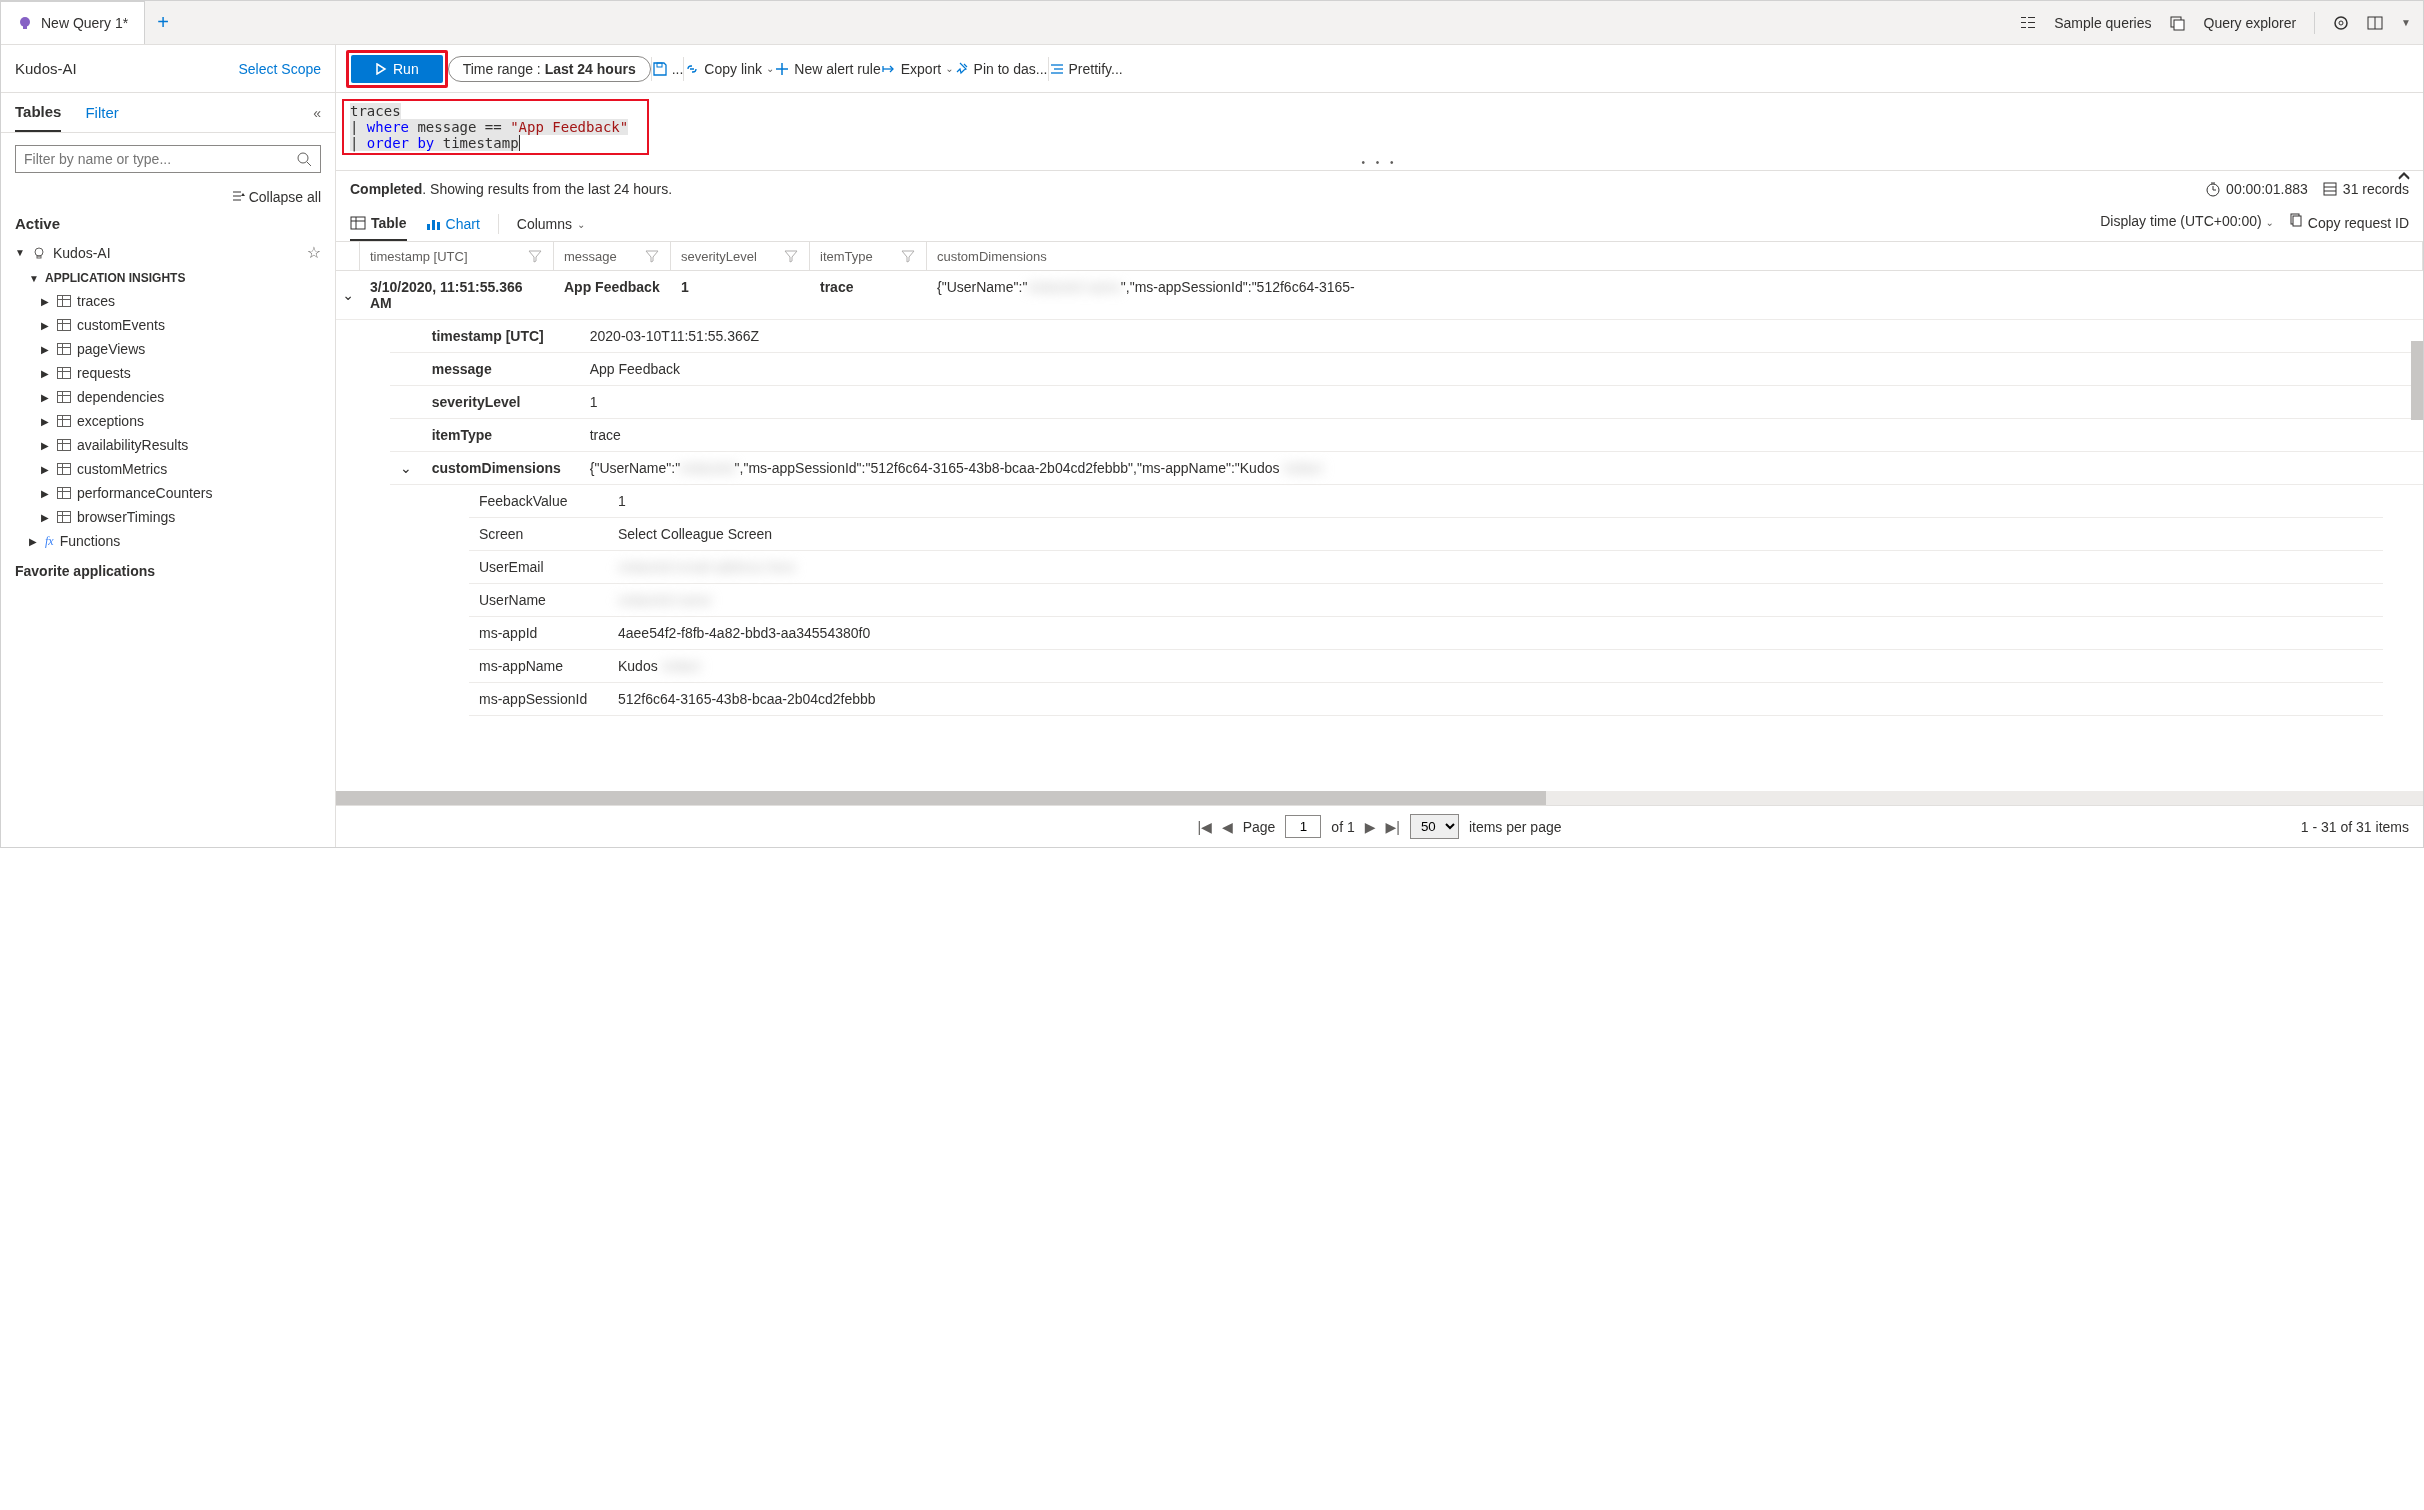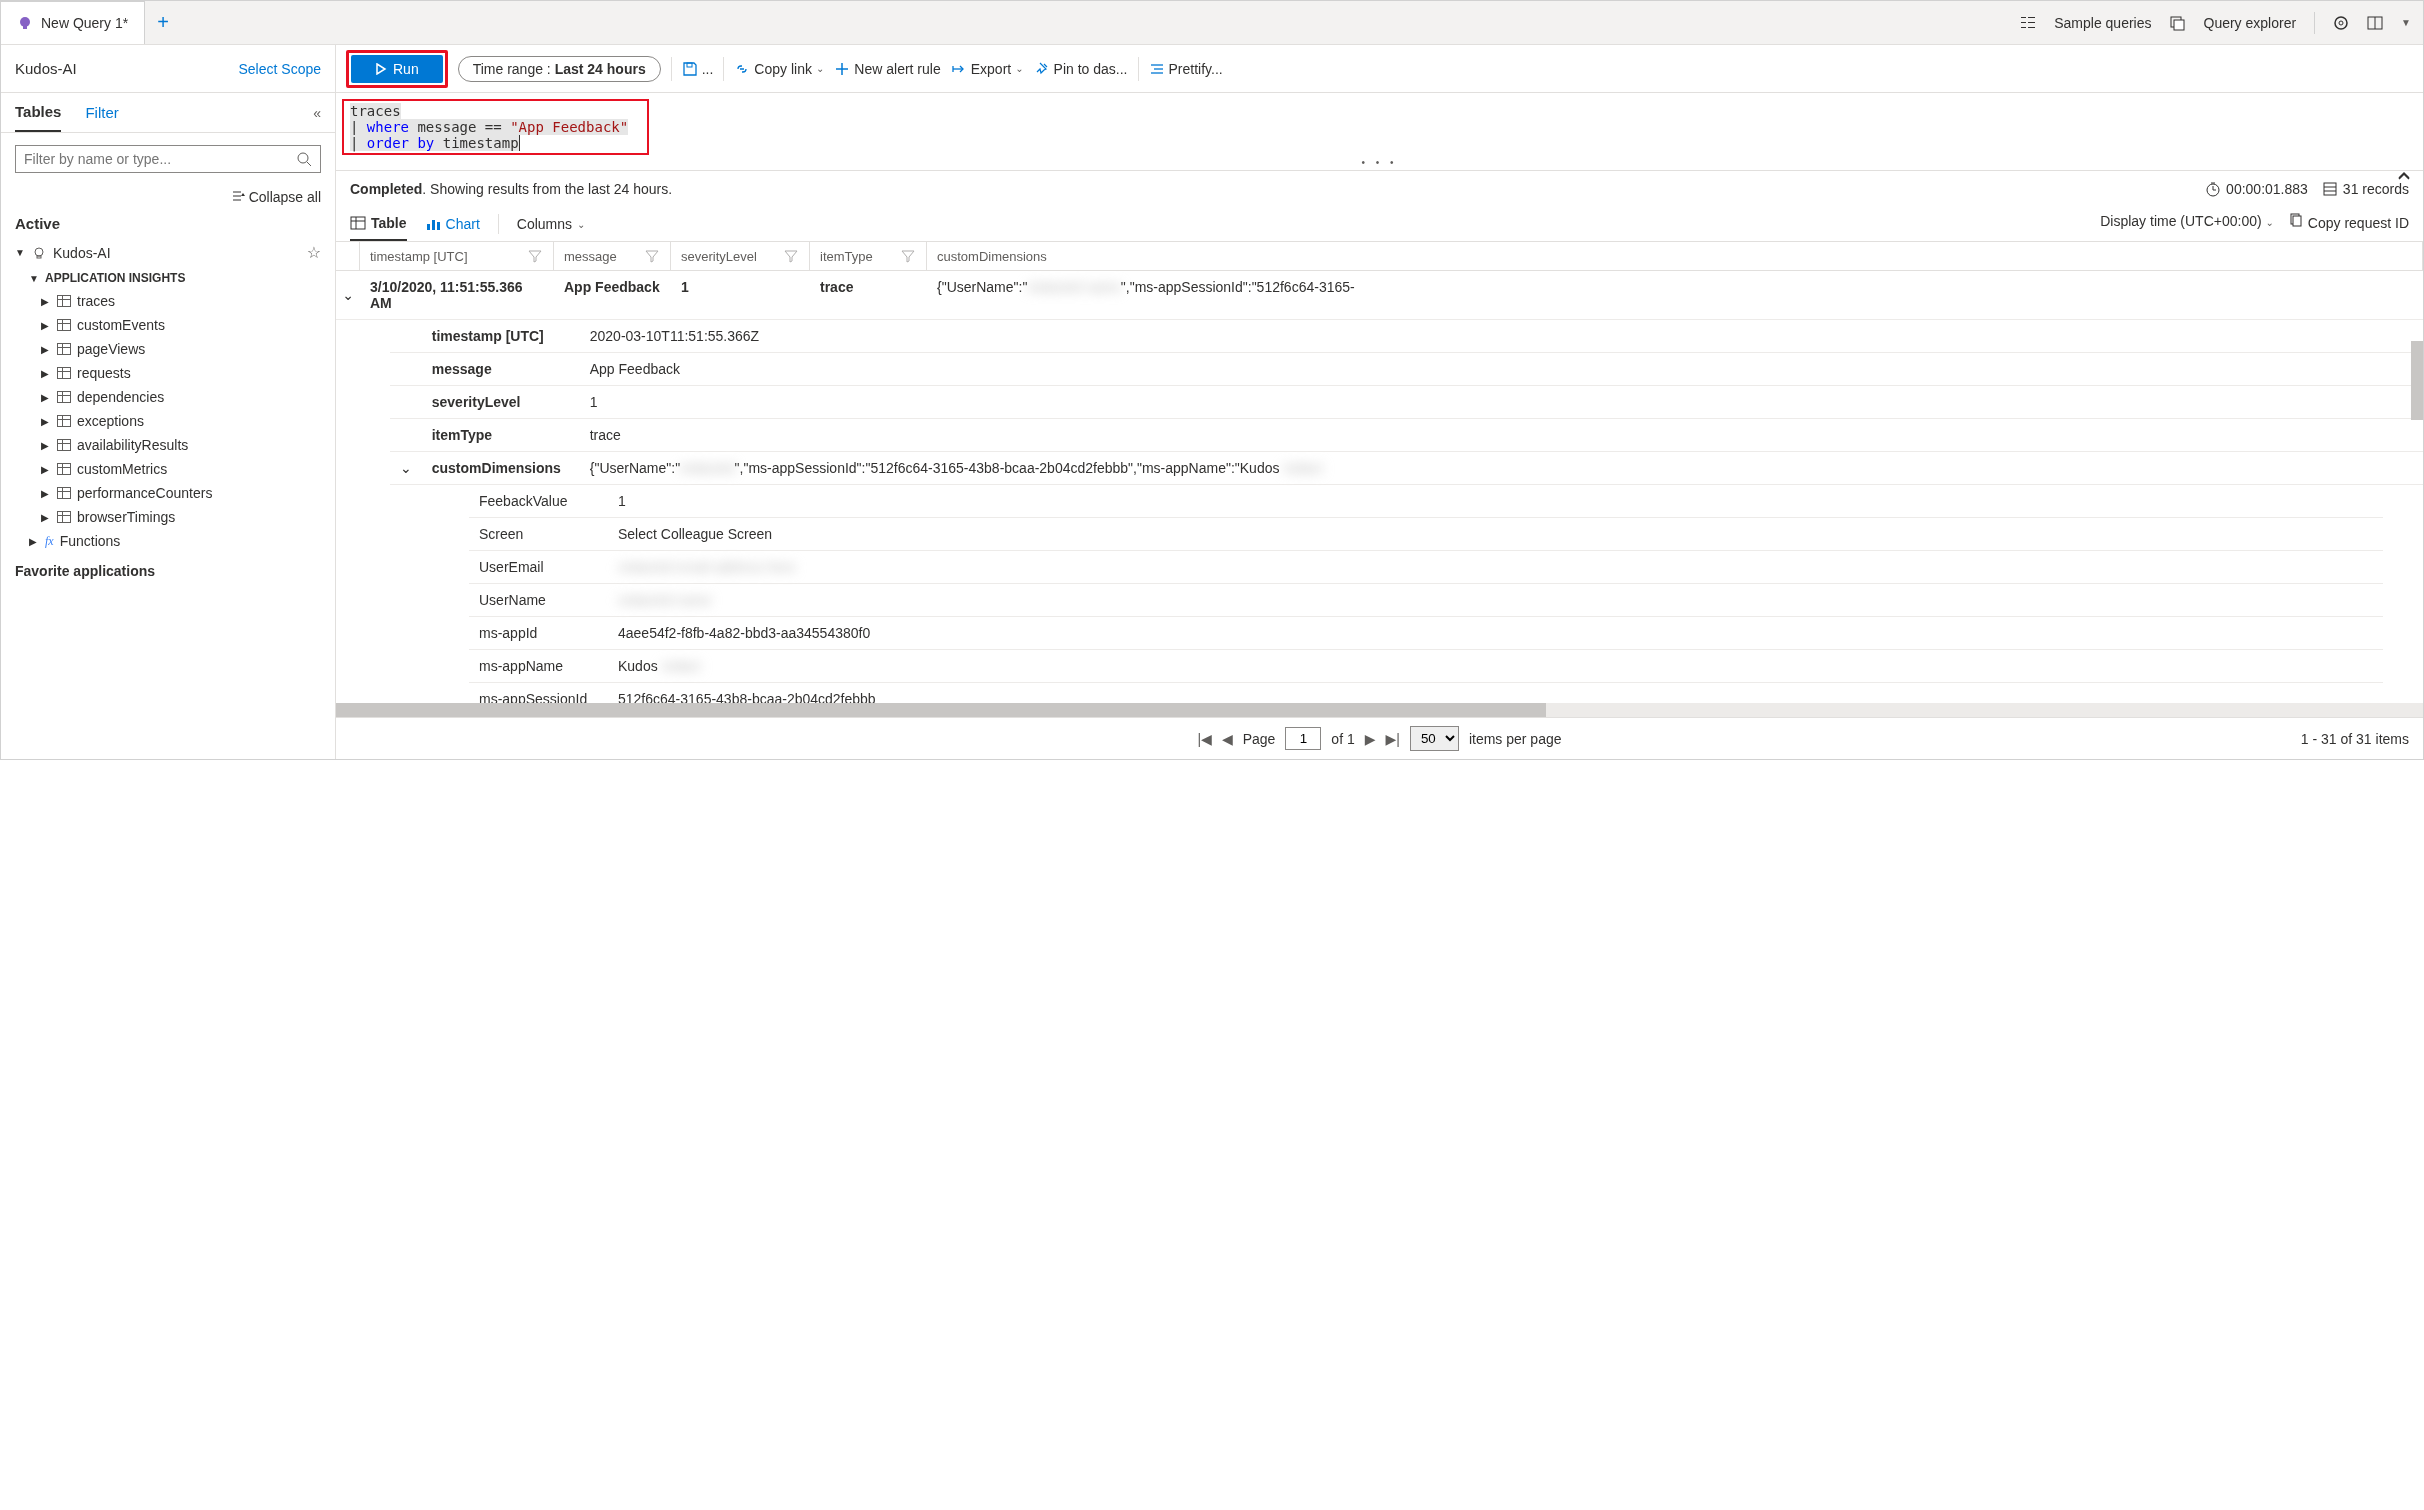--- a/index.html
+++ b/index.html
@@ -1,34 +1,34 @@
 <!DOCTYPE html>
 <html><head>
 <meta charset="utf-8">
 <style>
 * { box-sizing: border-box; margin: 0; padding: 0; }
 body { font-family: "Segoe UI", Arial, sans-serif; font-size: 14px; color: #323130; background: #fff; }
-.app { border: 1px solid #d1d1d1; display: flex; flex-direction: column; height: 760px; overflow: hidden; }
+.app { border: 1px solid #d1d1d1; display: flex; flex-direction: column; height: 848px; overflow: hidden; }
 
 
 .top-bar { display: flex; align-items: center; background: #f3f2f1; border-bottom: 1px solid #e1dfdd; height: 44px; }
 .tab { display: flex; align-items: center; gap: 8px; padding: 0 16px; height: 100%; background: #fff; border-top: 1px solid #d1d1d1; border-right: 1px solid #d1d1d1; }
 .tab svg { width: 16px; height: 16px; }
 .tab-title { font-size: 14px; }
 .add-tab { padding: 0 12px; color: #0078d4; font-size: 20px; cursor: pointer; }
 .top-right { margin-left: auto; display: flex; align-items: center; gap: 18px; padding-right: 12px; color: #323130; }
 .top-right .btn { display: flex; align-items: center; gap: 18px; cursor: pointer; }
 .icon-svg { width: 16px; height: 16px; flex-shrink: 0; }
 
 
 .scope-bar { display: flex; align-items: center; height: 48px; border-bottom: 1px solid #e1dfdd; }
 .scope-left { display: flex; align-items: center; justify-content: space-between; width: 335px; padding: 0 14px; border-right: 1px solid #e1dfdd; height: 100%; }
 .scope-name { font-size: 15px; }
 .scope-link { color: #0078d4; cursor: pointer; }
-.toolbar { display: flex; align-items: center; gap: 10px; padding: 0 10px; height: 100%; flex: 1; }
+.toolbar { display: flex; align-items: center; padding: 0 10px; height: 100%; flex: 1; }
 .run-btn-wrap { border: 3px solid #e81123; padding: 2px; border-radius: 2px; }
 .run-btn { background: #0078d4; color: #fff; border: none; padding: 6px 24px; font-size: 14px; border-radius: 2px; display: flex; align-items: center; gap: 6px; cursor: pointer; }
 .time-pill { border: 1px solid #8a8886; border-radius: 14px; padding: 4px 14px; font-size: 14px; }
 .time-pill b { font-weight: 600; }
 .toolbar .tbtn { display: flex; align-items: center; gap: 4px; cursor: pointer; font-size: 14px; }
 .toolbar .sep { width: 1px; height: 24px; background: #e1dfdd; }
 .chev-down { font-size: 10px; color: #605e5c; }
 
 .body { display: flex; flex: 1; overflow: hidden; }
 

